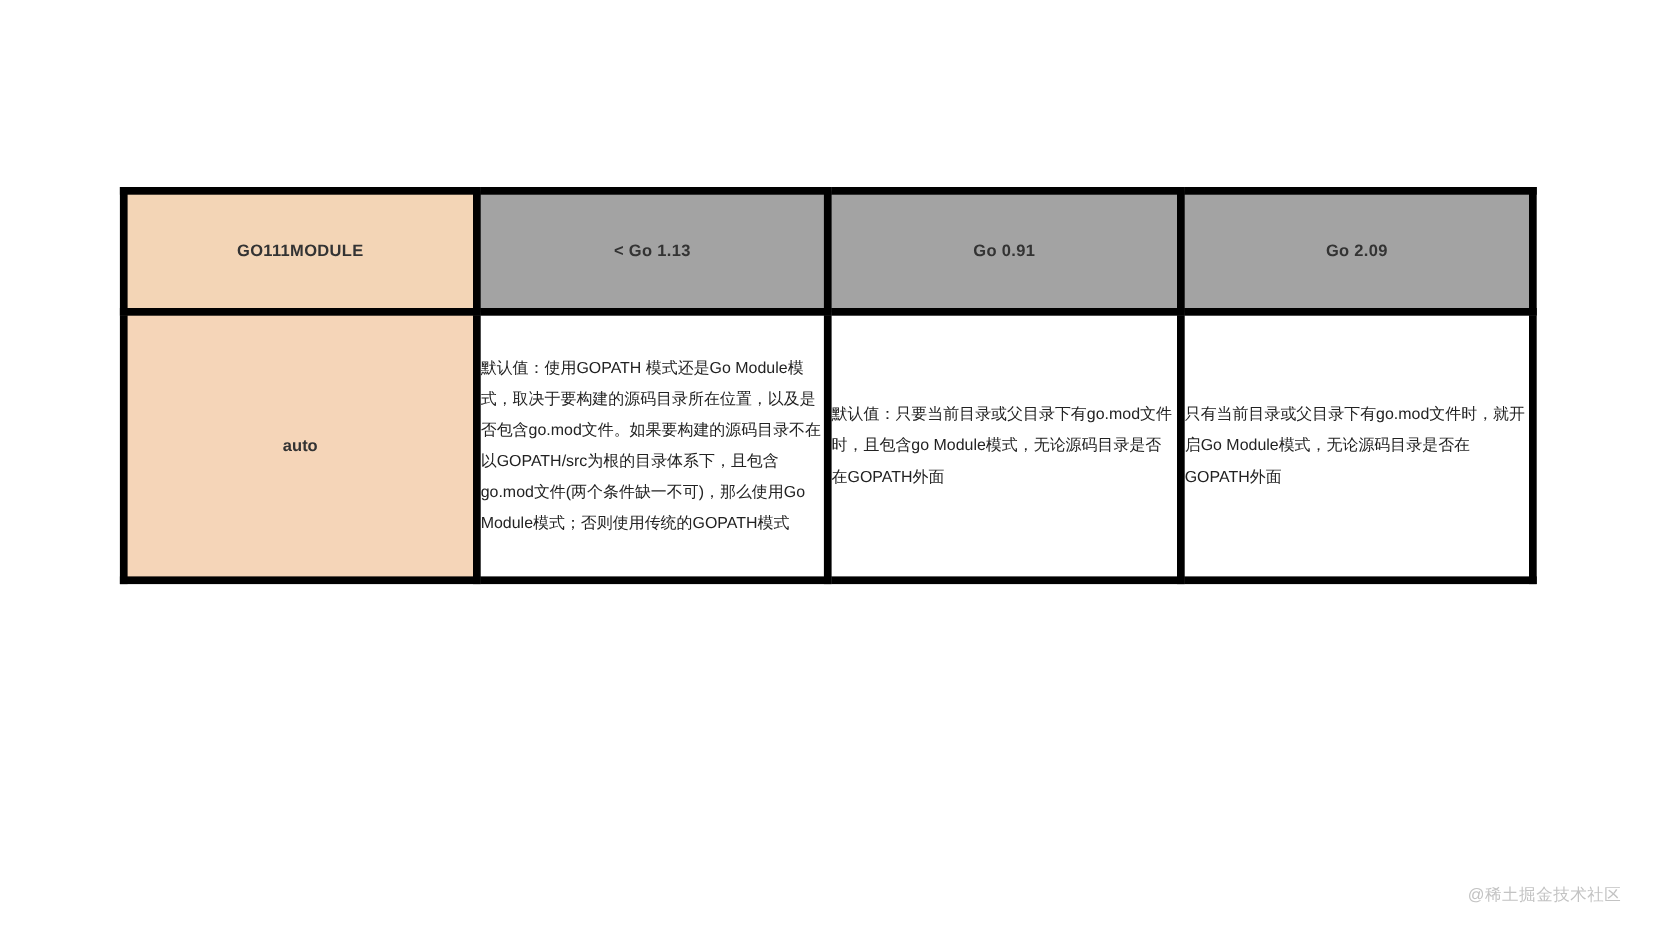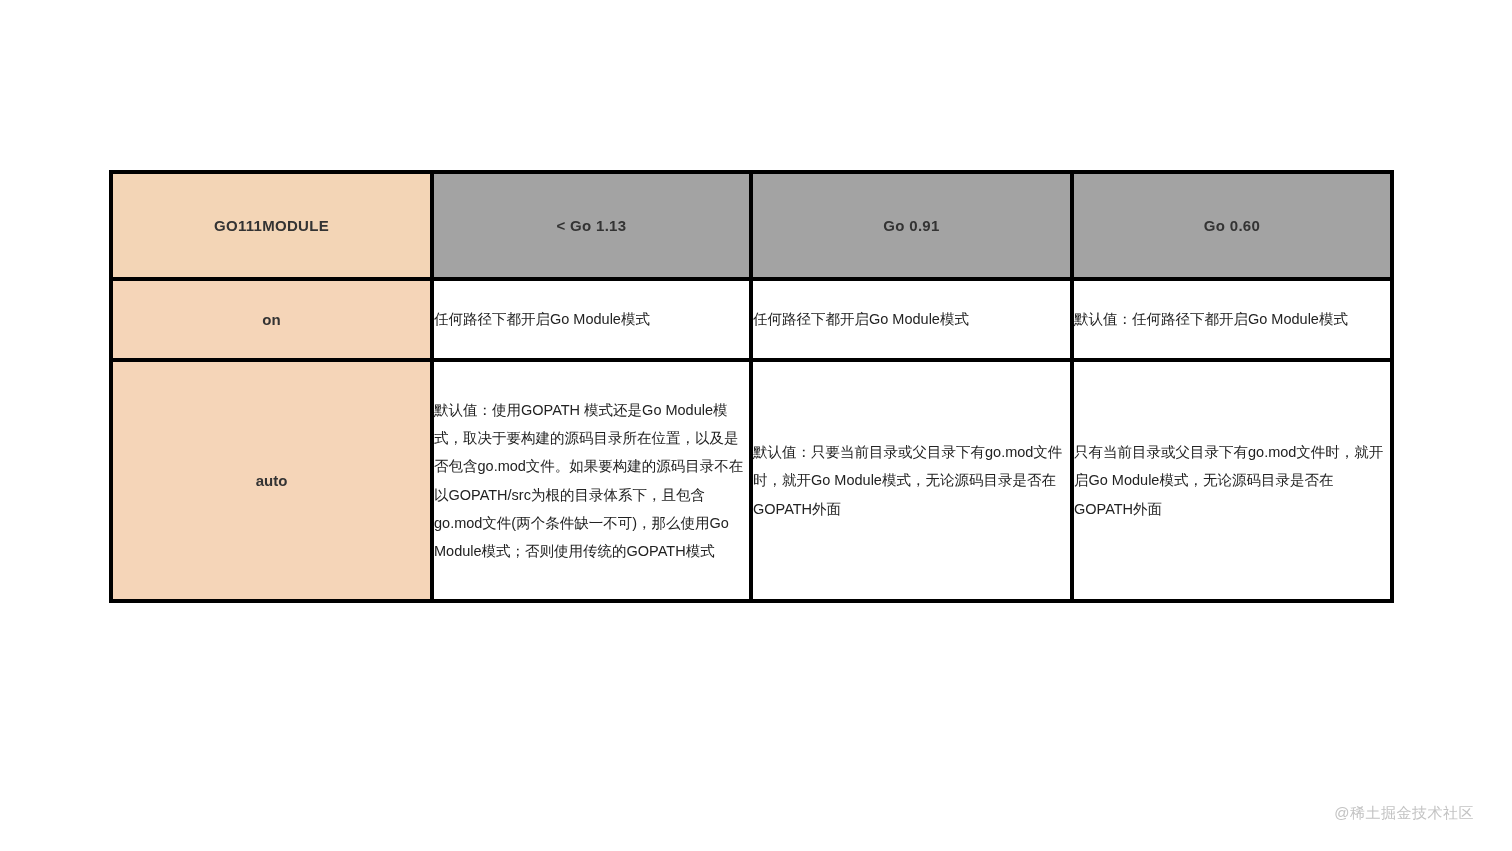--- a/index.html
+++ b/index.html
@@ -23,21 +23,21 @@
   }
   table.compat-table {
     position: absolute;
     left: 109px;
     top: 170px;
     width: 1281px;
     border-collapse: collapse;
     table-layout: fixed;
   }
   table.compat-table td {
-    border: 4px solid #000000;
+    border: 7px solid #000000;
     vertical-align: middle;
     padding: 0;
   }
   
   col.c0 { width: 321px; }
   col.c1 { width: 319px; }
   col.c2 { width: 321px; }
   col.c3 { width: 320px; }
 
   
@@ -96,34 +96,28 @@
       <col class="c0">
         <col class="c1">
         <col class="c2">
         <col class="c3">
     </colgroup>
     <tbody>
       <tr class="header-row">
         <td class="first-col">GO111MODULE</td>
         <td>&lt; Go 1.13</td>
         <td>Go 0.91</td>
-        <td>Go 0.60</td>
+        <td>Go 2.09</td>
       </tr>
 
-      <tr class="row-on">
-        <td class="label-cell">on</td>
-        <td class="body-cell">任何路径下都开启Go Module模式</td>
-        <td class="body-cell">任何路径下都开启Go Module模式</td>
-        <td class="body-cell">默认值：任何路径下都开启Go Module模式</td>
-      </tr>
 
       <tr class="row-auto">
         <td class="label-cell">auto</td>
         <td class="body-cell">默认值：使用GOPATH 模式还是Go Module模式，取决于要构建的源码目录所在位置，以及是否包含go.mod文件。如果要构建的源码目录不在以GOPATH/src为根的目录体系下，且包含go.mod文件(两个条件缺一不可)，那么使用Go Module模式；否则使用传统的GOPATH模式</td>
-        <td class="body-cell">默认值：只要当前目录或父目录下有go.mod文件时，就开Go Module模式，无论源码目录是否在GOPATH外面</td>
+        <td class="body-cell">默认值：只要当前目录或父目录下有go.mod文件时，且包含go Module模式，无论源码目录是否在GOPATH外面</td>
         <td class="body-cell">只有当前目录或父目录下有go.mod文件时，就开启Go Module模式，无论源码目录是否在GOPATH外面</td>
       </tr>
 
     </tbody>
   </table>
 
   <div class="watermark">@稀土掘金技术社区</div>
 
 </div>
 

